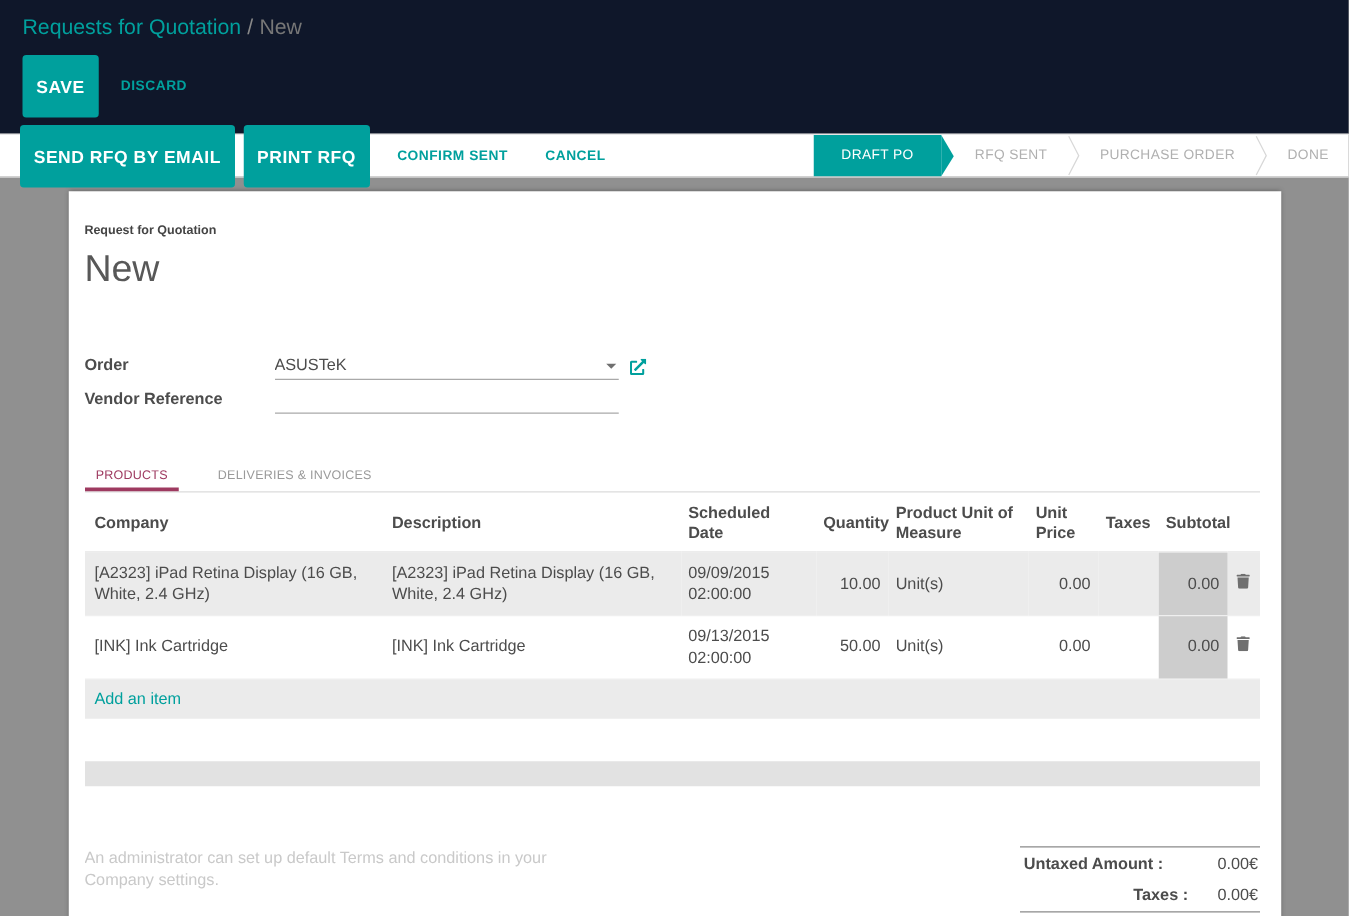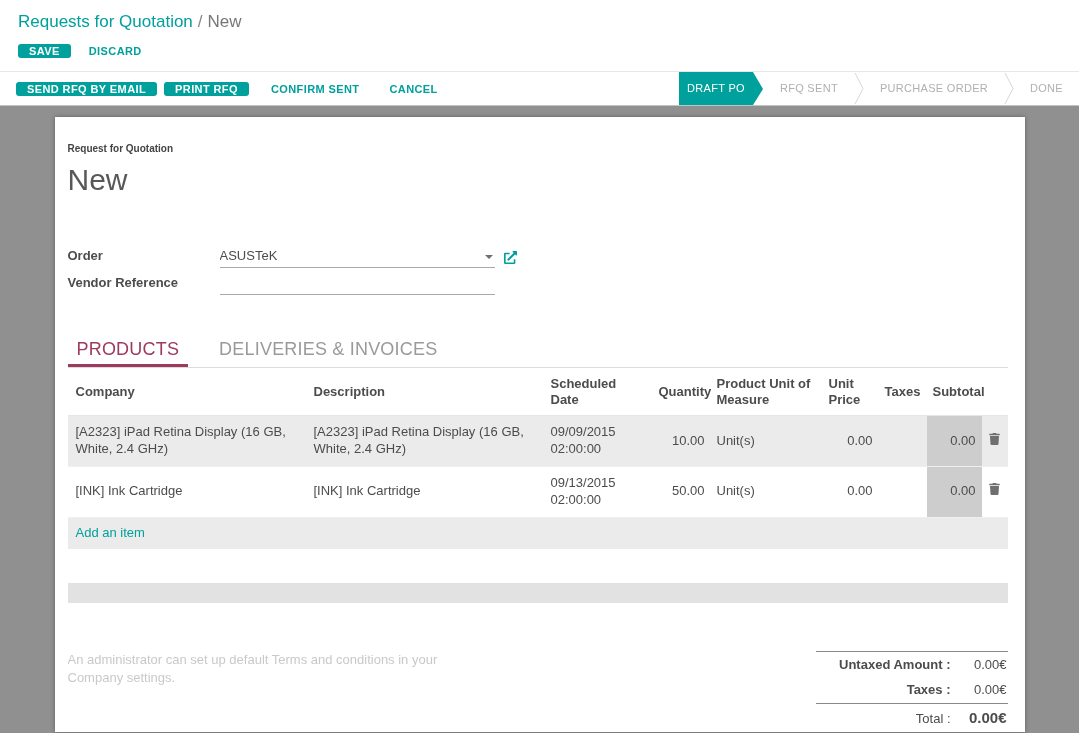--- a/index.html
+++ b/index.html
@@ -5,31 +5,31 @@
   * { box-sizing: border-box; }
   html, body { margin:0; padding:0; }
   body {
     width:1079px; height:733px; overflow:hidden;
     background:#909090;
     font-family:"Liberation Sans", sans-serif;
     color:#4c4c4c;
   }
 
   
-  .top-area { background:#ffffff; }
+  .top-area { background:#0f172a; }
   .breadcrumb { padding:12px 18px 0 18px; font-size:17px; }
   .crumb-root { color:#00a09d; cursor:pointer; }
   .crumb-sep { color:#888; margin:0 5px; }
   .crumb-current { color:#777; }
   .header-actions { padding:12px 18px 13px 18px; display:flex; align-items:center; gap:18px; }
 
   .btn-primary {
     background:#00a09d; color:#fff; font-family:inherit;
-    font-size:11px; font-weight:700; letter-spacing:.4px;
-    padding:1px 11px; border:none; border-radius:3px; cursor:pointer;
+    font-size:14px; font-weight:700; letter-spacing:.4px;
+    padding:17px 11px; border:none; border-radius:3px; cursor:pointer;
   }
   .btn-link {
     color:#00a09d; font-family:inherit; font-size:11px; font-weight:700;
     letter-spacing:.4px; background:none; border:none; cursor:pointer; padding:0;
   }
 
   
   .toolbar {
     background:#fff; height:35px;
     border-top:1px solid #e7e7e7; border-bottom:1px solid #c2c2c2;
@@ -38,21 +38,21 @@
   .toolbar .btn-primary { margin-right:7px; }
   .toolbar .btn-link { margin:0 15px; }
 
   .statusbar { margin-left:auto; display:flex; align-items:center; height:100%; }
   .step {
     font-size:11px; letter-spacing:.3px; color:#b0b0b0;
     padding:0 16px; line-height:33px; white-space:nowrap; cursor:pointer;
   }
   .step.active {
     background:#00a09d; color:#fff; position:relative;
-    padding:0 8px; margin-right:11px;
+    padding:0 22px; margin-right:11px;
   }
   .step.active::after {
     content:""; position:absolute; left:100%; top:0; width:0; height:0;
     border-top:17px solid transparent; border-bottom:16px solid transparent;
     border-left:10px solid #00a09d;
   }
   .chev { display:flex; align-items:center; }
   .chev svg { display:block; }
 
   
@@ -75,21 +75,21 @@
   .caret {
     position:absolute; right:2px; top:50%; margin-top:-2px; width:0; height:0;
     border-left:4px solid transparent; border-right:4px solid transparent;
     border-top:4px solid #6f6f6f; cursor:pointer;
   }
   .ext-link { margin-left:9px; cursor:pointer; display:flex; align-items:flex-end; padding-bottom:4px; }
 
   
   .tabs { margin-top:38px; border-bottom:1px solid #dcdcdc; display:flex; }
   .tab {
-    font-size:18px; letter-spacing:.2px; color:#9a9a9a; cursor:pointer;
+    font-size:10px; letter-spacing:.2px; color:#9a9a9a; cursor:pointer;
     padding:6px 9px 4px 9px; margin-right:22px; border-bottom:3px solid transparent;
   }
   .tab.active { color:#9e3a60; border-bottom-color:#9e3a60; }
 
   
   .lines-table { width:100%; border-collapse:collapse; table-layout:fixed; }
   .lines-table th {
     text-align:left; font-size:13px; font-weight:700; color:#4c4c4c;
     padding:8px 6px; vertical-align:middle; line-height:1.2;
     border-bottom:1px solid #e6e6e6;
@@ -117,21 +117,21 @@
   .notes textarea::placeholder { color:#c9c9c9; }
   .resize-handle { position:absolute; right:-4px; bottom:-8px; }
 
   .totals { width:192px; }
   .totals-row {
     display:flex; justify-content:flex-end; align-items:baseline;
     padding:5px 1px; font-size:13px; color:#4c4c4c;
   }
   .totals-row .t-label { font-weight:700; margin-right:10px; white-space:nowrap; }
   .totals-row .t-value { min-width:46px; text-align:right; }
-  .totals-row.first { border-top:1px solid #8a8a8a; }
+  .totals-row.first { border-top:1px solid #8a8a8a;gap:20px; }
   .totals-row.total { border-top:1px solid #8a8a8a; margin-top:1px; }
   .totals-row.total .t-label { font-weight:400; }
   .totals-row.total .t-value { font-weight:700; font-size:15px; }
 </style>
 </head>
 <body>
 
 <div class="top-area">
   <div class="breadcrumb">
     <span class="crumb-root">Requests for Quotation</span><span class="crumb-sep">/</span><span class="crumb-current">New</span>

